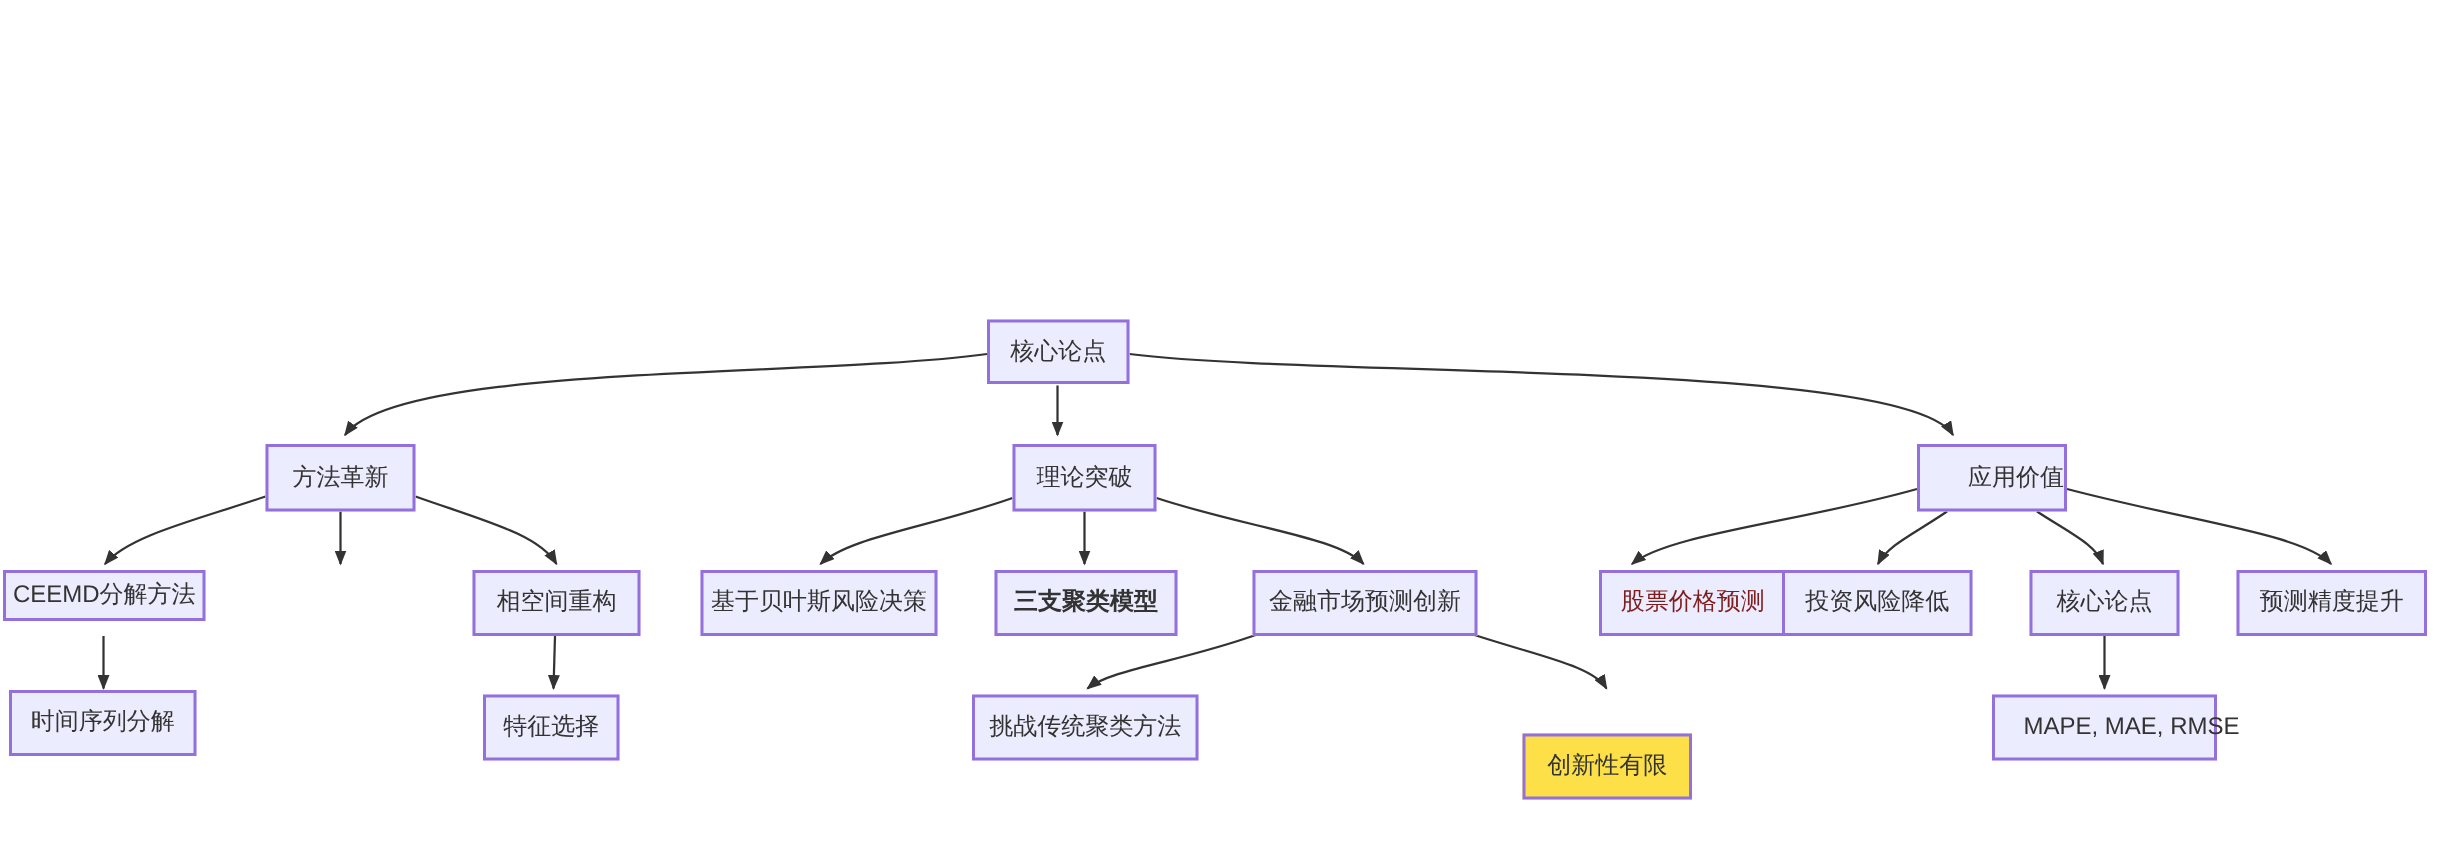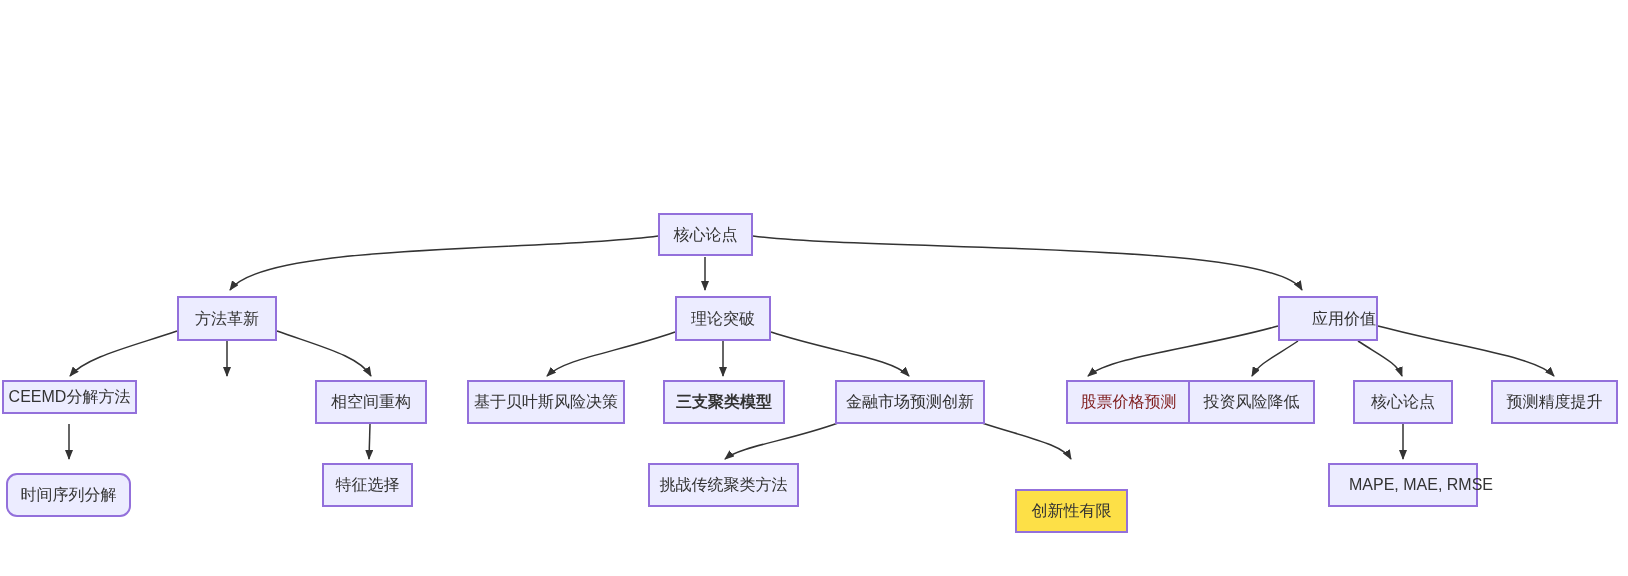--- a/index.html
+++ b/index.html
@@ -97,21 +97,21 @@
   <div class="node" style="left: 835px; top: 380px; width: 150px; height: 44px; background: rgb(236, 236, 255); border-color: rgb(147, 112, 219); color: rgb(51, 51, 51);">金融市场预测创新</div>
 
   <div class="node" style="left: 1066px; top: 380px; width: 125px; height: 44px; background: rgb(236, 236, 255); border-color: rgb(147, 112, 219); color: #7f1d1d;">股票价格预测</div>
 
   <div class="node" style="left: 1188px; top: 380px; width: 127px; height: 44px; background: rgb(236, 236, 255); border-color: rgb(147, 112, 219); color: rgb(51, 51, 51);">投资风险降低</div>
 
   <div class="node" style="left: 1353px; top: 380px; width: 100px; height: 44px; background: rgb(236, 236, 255); border-color: rgb(147, 112, 219); color: rgb(51, 51, 51);">核心论点</div>
 
   <div class="node" style="left: 1491px; top: 380px; width: 127px; height: 44px; background: rgb(236, 236, 255); border-color: rgb(147, 112, 219); color: rgb(51, 51, 51);">预测精度提升</div>
 
-  <div class="node" style="left: 6px; top: 473px; width: 125px; height: 44px; background: rgb(236, 236, 255); border-color: rgb(147, 112, 219); color: rgb(51, 51, 51); border-radius: 11px;">时间序列分解</div>
+  <div class="node" style="left: 6px; top: 460px; width: 125px; height: 44px; background: rgb(236, 236, 255); border-color: rgb(147, 112, 219); color: rgb(51, 51, 51);">时间序列分解</div>
 
   <div class="node" style="left: 322px; top: 463px; width: 91px; height: 44px; background: rgb(236, 236, 255); border-color: rgb(147, 112, 219); color: rgb(51, 51, 51);">特征选择</div>
 
   <div class="node" style="left: 648px; top: 463px; width: 151px; height: 44px; background: rgb(236, 236, 255); border-color: rgb(147, 112, 219); color: rgb(51, 51, 51);">挑战传统聚类方法</div>
 
   <div class="node" style="left: 1015px; top: 489px; width: 113px; height: 44px; background: #fde047; border-color: rgb(147, 112, 219); color: rgb(51, 51, 51);">创新性有限</div>
 
   <div class="node" style="left: 1328px; top: 463px; width: 150px; height: 44px; background: rgb(236, 236, 255); border-color: rgb(147, 112, 219); color: rgb(51, 51, 51); padding-left: 36px;">MAPE, MAE, RMSE</div>
 
 </div>

